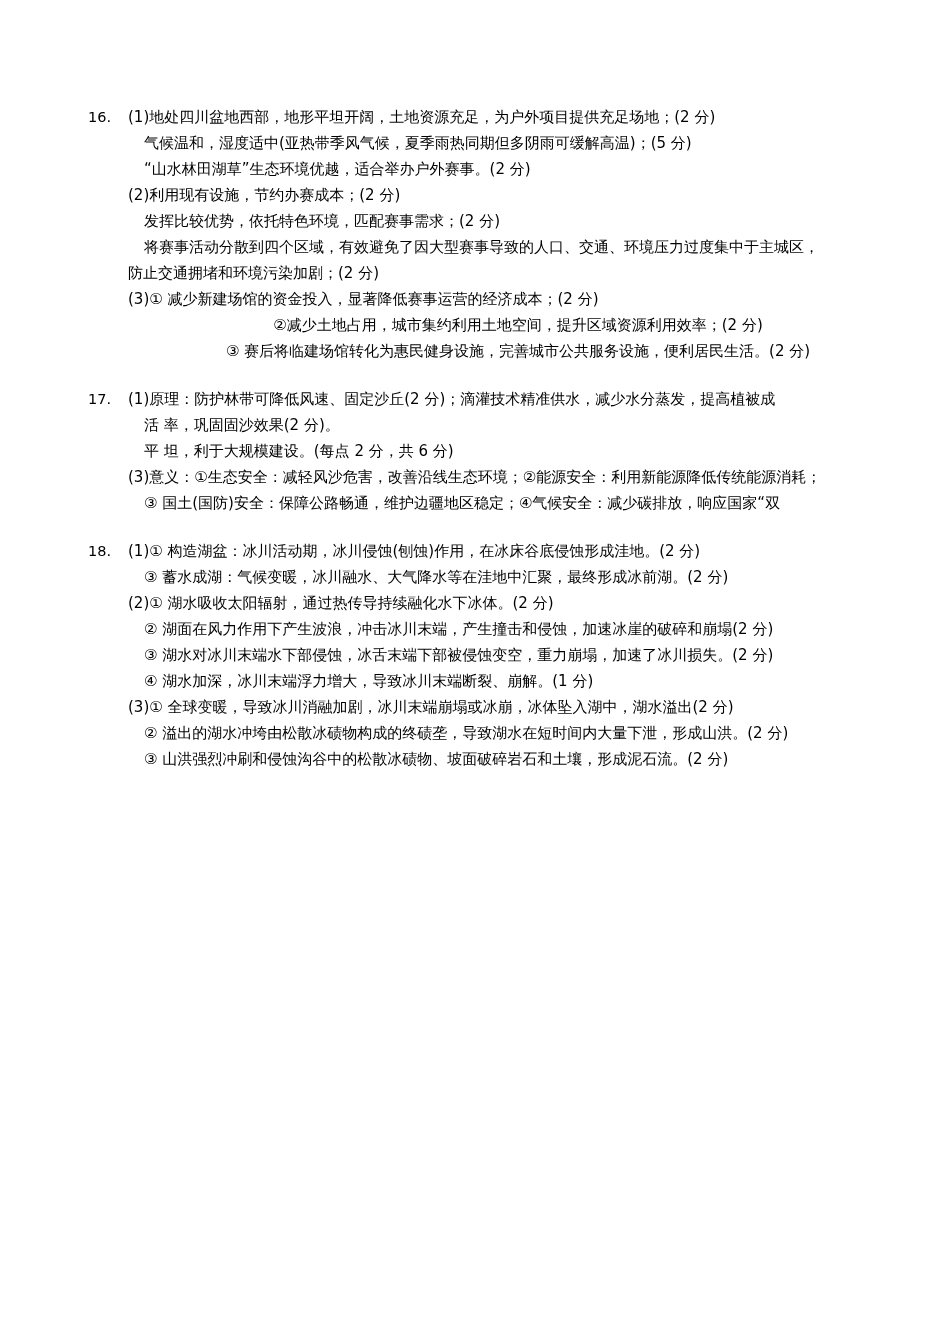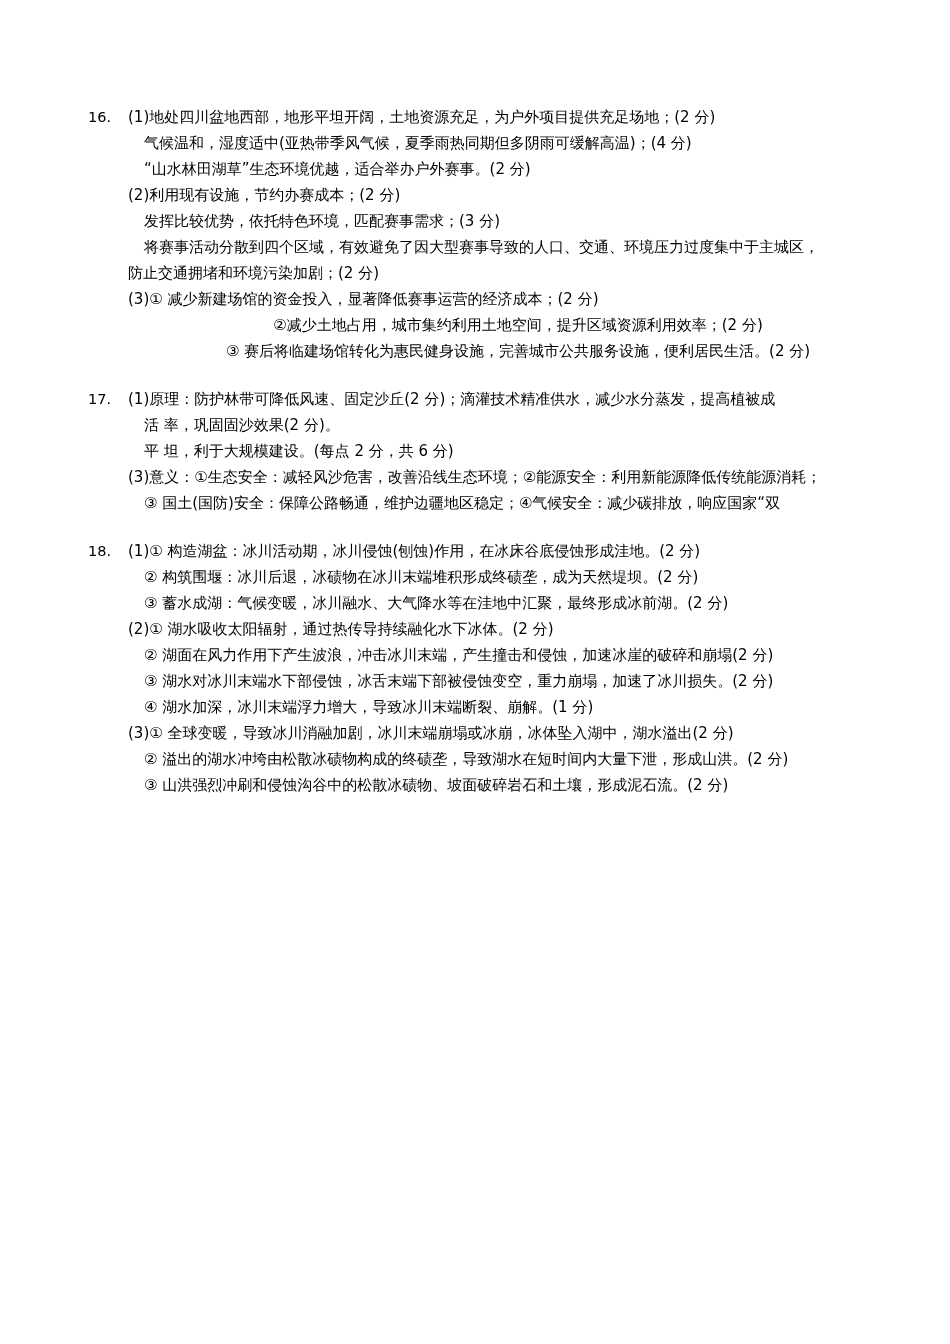--- a/index.html
+++ b/index.html
@@ -59,24 +59,24 @@
 <body>
 
 <div class="page">
   <div class="content">
 
     <div class="qblock">
       <div class="qrow">
         <div class="qnum">16.</div>
         <div class="qbody">
           <div class="line ind0">(1)地处四川盆地西部，地形平坦开阔，土地资源充足，为户外项目提供充足场地；(2 分)</div>
-          <div class="line ind1">气候温和，湿度适中(亚热带季风气候，夏季雨热同期但多阴雨可缓解高温)；(4 分)</div>
+          <div class="line ind1">气候温和，湿度适中(亚热带季风气候，夏季雨热同期但多阴雨可缓解高温)；(5 分)</div>
           <div class="line ind1">“山水林田湖草”生态环境优越，适合举办户外赛事。(2 分)</div>
           <div class="line ind0">(2)利用现有设施，节约办赛成本；(2 分)</div>
-          <div class="line ind1">发挥比较优势，依托特色环境，匹配赛事需求；(3 分)</div>
+          <div class="line ind1">发挥比较优势，依托特色环境，匹配赛事需求；(2 分)</div>
           <div class="line ind1">将赛事活动分散到四个区域，有效避免了因大型赛事导致的人口、交通、环境压力过度集中于主城区，</div>
           <div class="line ind0">防止交通拥堵和环境污染加剧；(2 分)</div>
           <div class="line ind0">(3)① 减少新建场馆的资金投入，显著降低赛事运营的经济成本；(2 分)</div>
           <div class="line ind2">②减少土地占用，城市集约利用土地空间，提升区域资源利用效率；(2 分)</div>
           <div class="line ind2">③ 赛后将临建场馆转化为惠民健身设施，完善城市公共服务设施，便利居民生活。(2 分)</div>
         </div>
       </div>
     </div>
 
     <div class="qblock">
@@ -90,21 +90,20 @@
           <div class="line ind1">③ 国土(国防)安全：保障公路畅通，维护边疆地区稳定；④气候安全：减少碳排放，响应国家“双</div>
         </div>
       </div>
     </div>
 
     <div class="qblock">
       <div class="qrow">
         <div class="qnum">18.</div>
         <div class="qbody">
           <div class="line ind0">(1)① 构造湖盆：冰川活动期，冰川侵蚀(刨蚀)作用，在冰床谷底侵蚀形成洼地。(2 分)</div>
-          <div class="line ind1">② 构筑围堰：冰川后退，冰碛物在冰川末端堆积形成终碛垄，成为天然堤坝。(2 分)</div>
           <div class="line ind1">③ 蓄水成湖：气候变暖，冰川融水、大气降水等在洼地中汇聚，最终形成冰前湖。(2 分)</div>
           <div class="line ind0">(2)① 湖水吸收太阳辐射，通过热传导持续融化水下冰体。(2 分)</div>
           <div class="line ind1">② 湖面在风力作用下产生波浪，冲击冰川末端，产生撞击和侵蚀，加速冰崖的破碎和崩塌(2 分)</div>
           <div class="line ind1">③ 湖水对冰川末端水下部侵蚀，冰舌末端下部被侵蚀变空，重力崩塌，加速了冰川损失。(2 分)</div>
           <div class="line ind1">④ 湖水加深，冰川末端浮力增大，导致冰川末端断裂、崩解。(1 分)</div>
           <div class="line ind0">(3)① 全球变暖，导致冰川消融加剧，冰川末端崩塌或冰崩，冰体坠入湖中，湖水溢出(2 分)</div>
           <div class="line ind1">② 溢出的湖水冲垮由松散冰碛物构成的终碛垄，导致湖水在短时间内大量下泄，形成山洪。(2 分)</div>
           <div class="line ind1">③ 山洪强烈冲刷和侵蚀沟谷中的松散冰碛物、坡面破碎岩石和土壤，形成泥石流。(2 分)</div>
         </div>
       </div>

